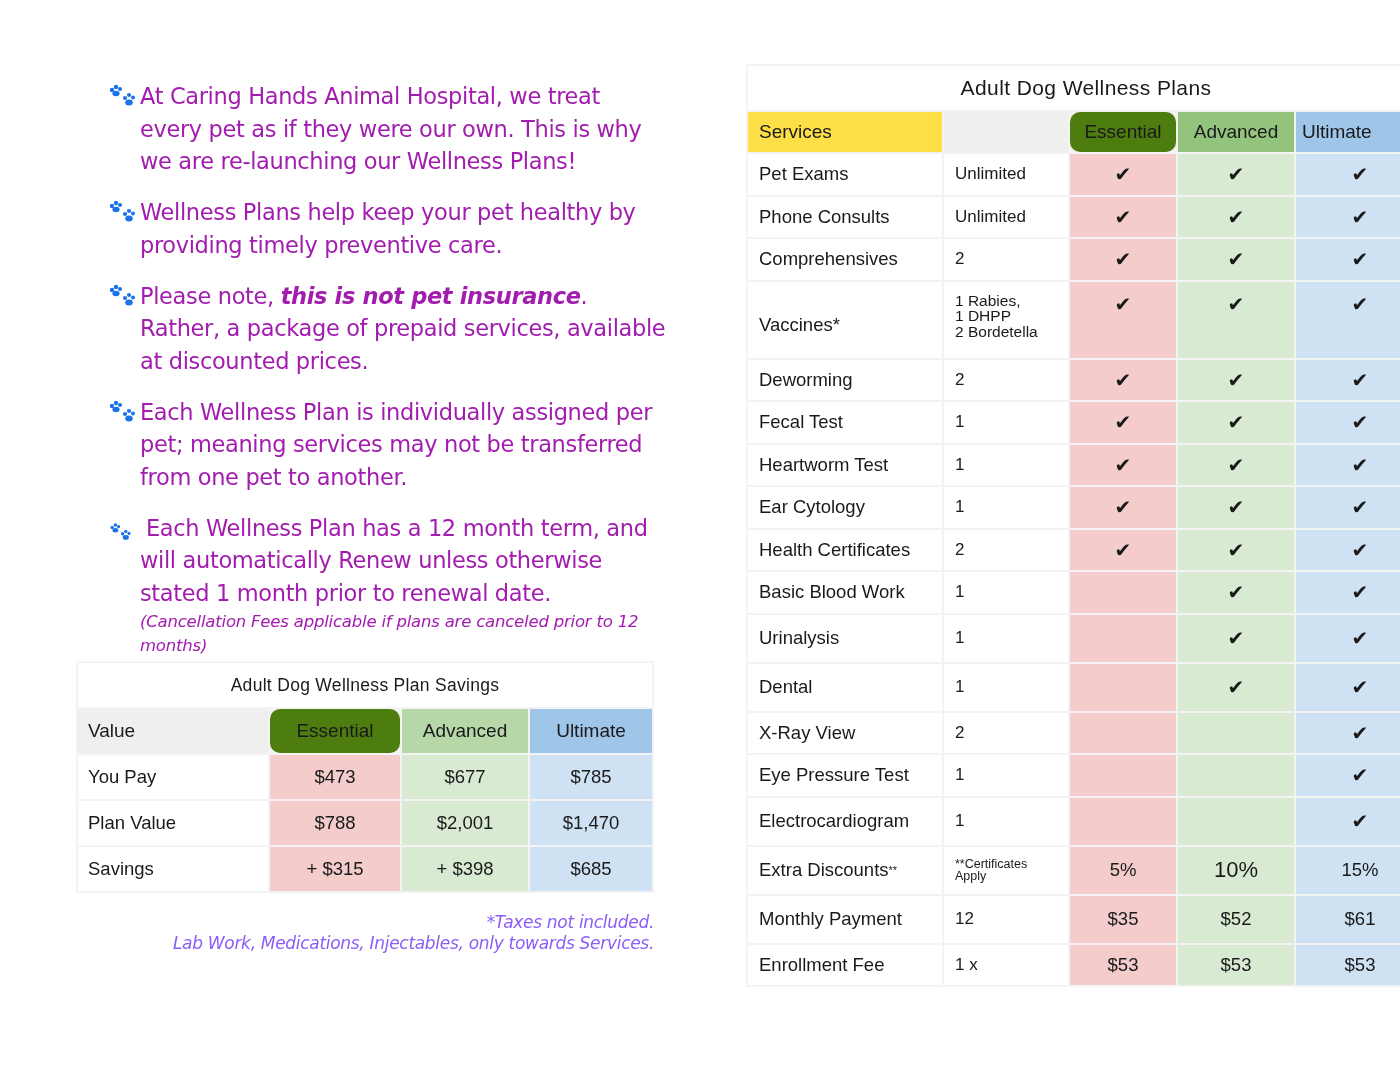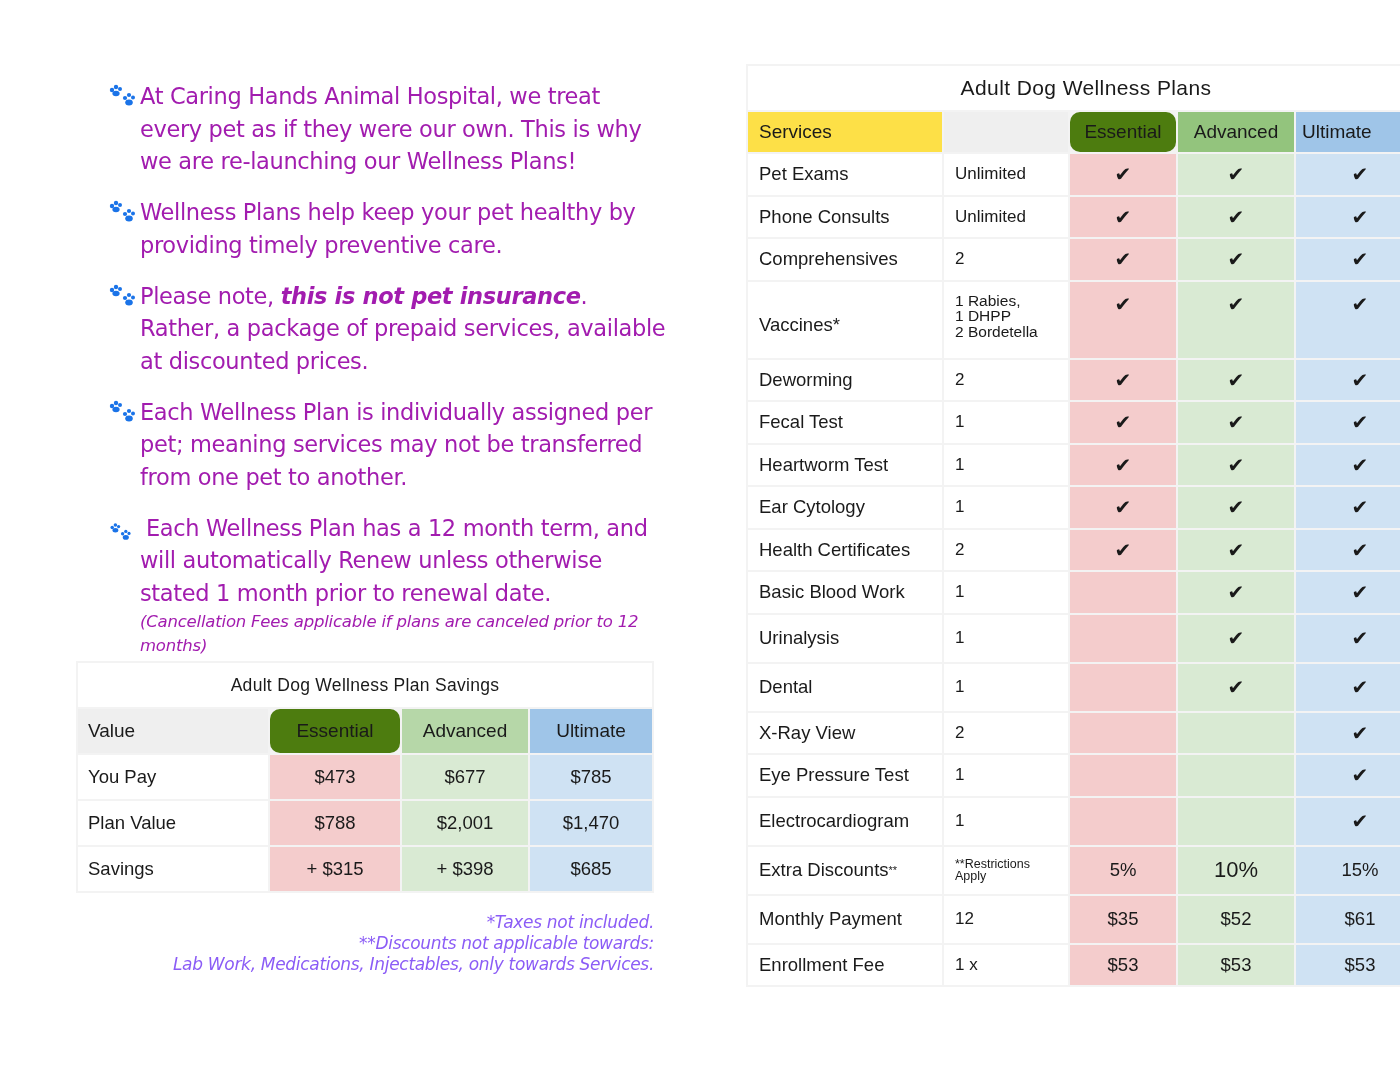--- a/index.html
+++ b/index.html
@@ -167,21 +167,20 @@
       <td class="c-ess">+ $315</td>
       <td class="c-adv">+ $398</td>
       <td class="c-ult">$685</td>
     </tr>
   </tbody>
     </table>
 </div>
 
 <div class="footnotes">
   <div>*Taxes not included.</div>
-  <div>**Discounts not applicable towards:</div>
   <div>Lab Work, Medications, Injectables, only towards Services.</div>
 </div>
 
 <div class="plans">
   <table id="plans-table">
     <tbody>
         <tr>
           <td colspan="5" class="title-cell">Adult Dog Wellness Plans</td>
         </tr>
     <tr class="hdr">
@@ -298,21 +297,21 @@
         <tr class="row mid">
           <td class="svc"><span>Electrocardiogram</span></td>
           <td class="qty">1</td>
           <td class="mark c-ess"></td>
           <td class="mark c-adv"></td>
           <td class="mark c-ult">✔</td>
         </tr>
         <tr class="row mid">
           <td class="svc"><span>Extra Discounts</span><span class="sup">**</span></td>
           <td class="qty small">
-            <div>**Restrictions</div>
+            <div>**Certificates</div>
             <div>Apply</div>
           </td>
           <td class="mark c-ess" style="font-size: 18.5px;">5%</td>
           <td class="mark c-adv" style="font-size: 22px;">10%</td>
           <td class="mark c-ult" style="font-size: 18.5px;">15%</td>
         </tr>
         <tr class="row mid">
           <td class="svc"><span>Monthly Payment</span></td>
           <td class="qty">12</td>
           <td class="mark c-ess" style="font-size: 18.5px;">$35</td>

